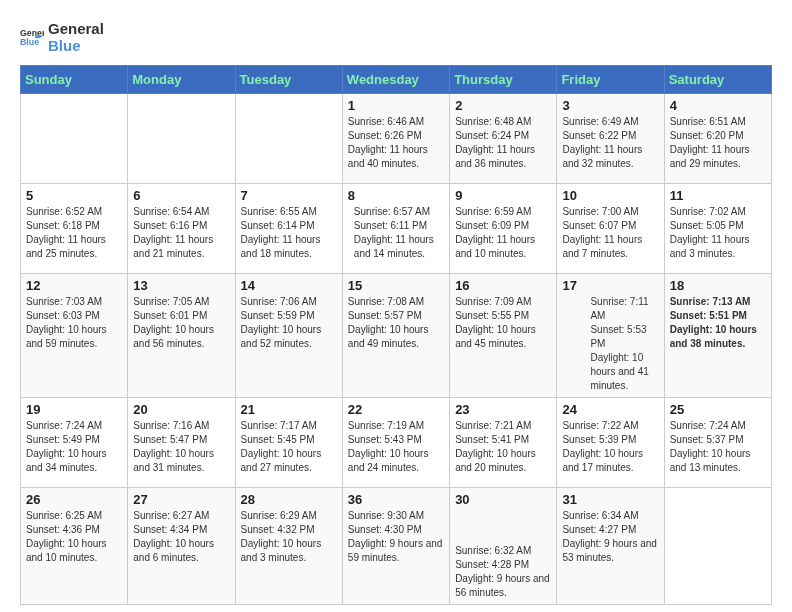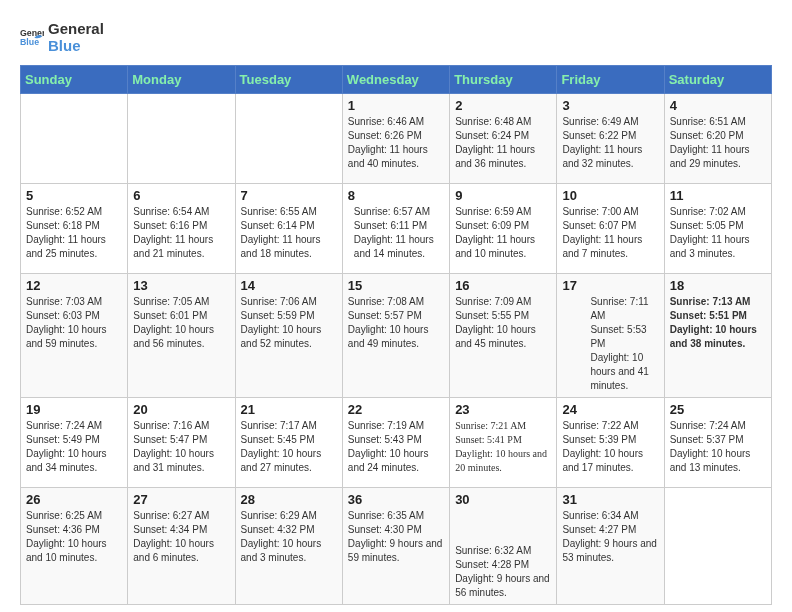--- a/index.html
+++ b/index.html
@@ -249,21 +249,21 @@
 Daylight: 10 hours and 27 minutes.</div>
           </td>
           <td>
             <span class="day-number">22</span>
             <div class="day-info" style="white-space: pre-line;">Sunrise: 7:19 AM
 Sunset: 5:43 PM
 Daylight: 10 hours and 24 minutes.</div>
           </td>
           <td>
             <span class="day-number">23</span>
-            <div class="day-info" style="white-space: pre-line; font-family: Liberation Serif, serif;">Sunrise: 7:21 AM
+            <div class="day-info" style="white-space: pre-line;">Sunrise: 7:21 AM
 Sunset: 5:41 PM
 Daylight: 10 hours and 20 minutes.</div>
           </td>
           <td>
             <span class="day-number">24</span>
             <div class="day-info" style="white-space: pre-line;">Sunrise: 7:22 AM
 Sunset: 5:39 PM
 Daylight: 10 hours and 17 minutes.</div>
           </td>
           <td>
@@ -287,21 +287,21 @@
 Daylight: 10 hours and 6 minutes.</div>
           </td>
           <td>
             <span class="day-number">28</span>
             <div class="day-info" style="white-space: pre-line;">Sunrise: 6:29 AM
 Sunset: 4:32 PM
 Daylight: 10 hours and 3 minutes.</div>
           </td>
           <td>
             <span class="day-number">36</span>
-            <div class="day-info" style="white-space: pre-line;">Sunrise: 6:35 AM
+            <div class="day-info" style="white-space: pre-line;">Sunrise: 9:30 AM
 Sunset: 4:30 PM
 Daylight: 9 hours and 59 minutes.</div>
           </td>
           <td>
             <span class="day-number">30</span>
             <div class="day-info" style="white-space: pre-line; margin-top: 37px;">Sunrise: 6:32 AM
 Sunset: 4:28 PM
 Daylight: 9 hours and 56 minutes.</div>
           </td>
           <td>

